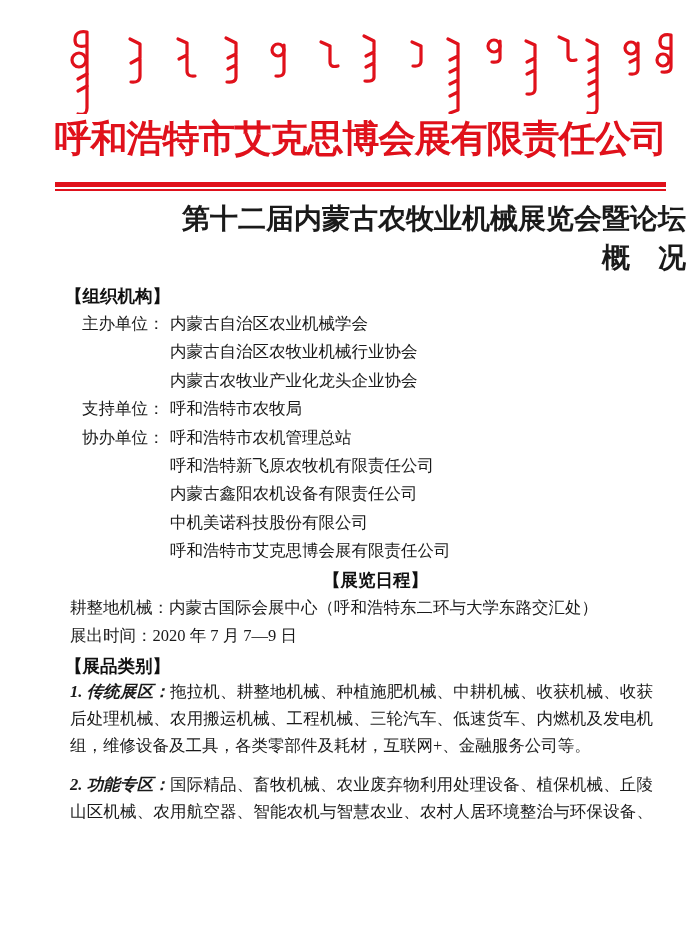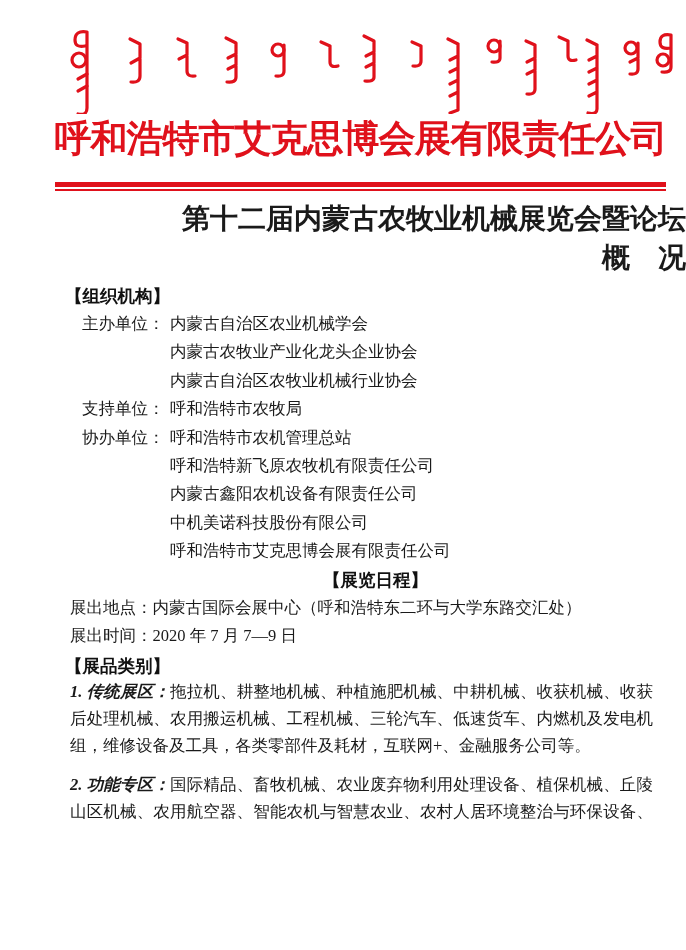--- a/index.html
+++ b/index.html
@@ -102,33 +102,33 @@
     <div class="rule-thick"></div>
     <div class="rule-thin"></div>
   </div>
 
   <div class="doc-title">第十二届内蒙古农牧业机械展览会暨论坛</div>
   <div class="doc-title doc-title-2">概　况</div>
 
   <div class="section-heading">【组织机构】</div>
   <div class="org-list">
     <div><span class="org-label">主办单位：</span><span class="org-value">内蒙古自治区农业机械学会</span></div>
+    <div><span class="org-label"></span><span class="org-value">内蒙古自治区农牧业机械行业协会</span></div>
     <div><span class="org-label"></span><span class="org-value">内蒙古农牧业产业化龙头企业协会</span></div>
-    <div><span class="org-label"></span><span class="org-value">内蒙古自治区农牧业机械行业协会</span></div>
     <div><span class="org-label">支持单位：</span><span class="org-value">呼和浩特市农牧局</span></div>
     <div><span class="org-label">协办单位：</span><span class="org-value">呼和浩特市农机管理总站</span></div>
     <div><span class="org-label"></span><span class="org-value">呼和浩特新飞原农牧机有限责任公司</span></div>
     <div><span class="org-label"></span><span class="org-value">内蒙古鑫阳农机设备有限责任公司</span></div>
     <div><span class="org-label"></span><span class="org-value">中机美诺科技股份有限公司</span></div>
     <div><span class="org-label"></span><span class="org-value">呼和浩特市艾克思博会展有限责任公司</span></div>
   </div>
 
   <div class="section-heading tight">【展览日程】</div>
   <div class="sched-list">
-    <div><span>展出地点：</span><span>内蒙古国际会展中心（呼和浩特东二环与大学东路交汇处）</span></div>
+    <div><span>耕整地机械：</span><span>内蒙古国际会展中心（呼和浩特东二环与大学东路交汇处）</span></div>
     <div><span>展出时间：</span><span>2020 年 7 月 7—9 日</span></div>
   </div>
 
   <div class="section-heading cat-head">【展品类别】</div>
   <p class="cat-para"><span class="lead">1. 传统展区：</span><span>拖拉机、耕整地机械、种植施肥机械、中耕机械、收获机械、收获后处理机械、农用搬运机械、工程机械、三轮汽车、低速货车、内燃机及发电机组，维修设备及工具，各类零部件及耗材，互联网+、金融服务公司等。</span></p>
   <p class="cat-para second"><span class="lead">2. 功能专区：</span><span>国际精品、畜牧机械、农业废弃物利用处理设备、植保机械、丘陵山区机械、农用航空器、智能农机与智慧农业、农村人居环境整治与环保设备、机械加工装备、农业社会化服务公司。</span></p>
 
 </div>
 
 </body></html>

